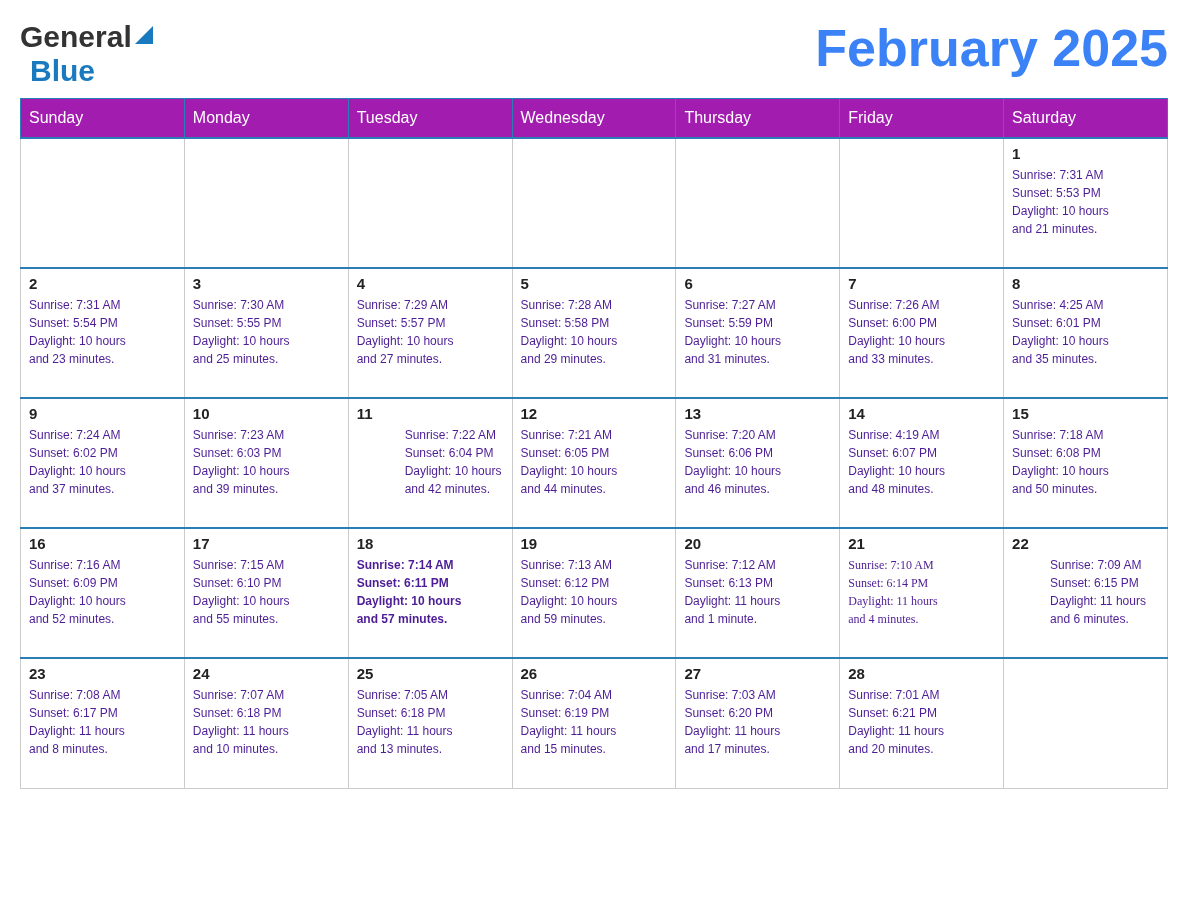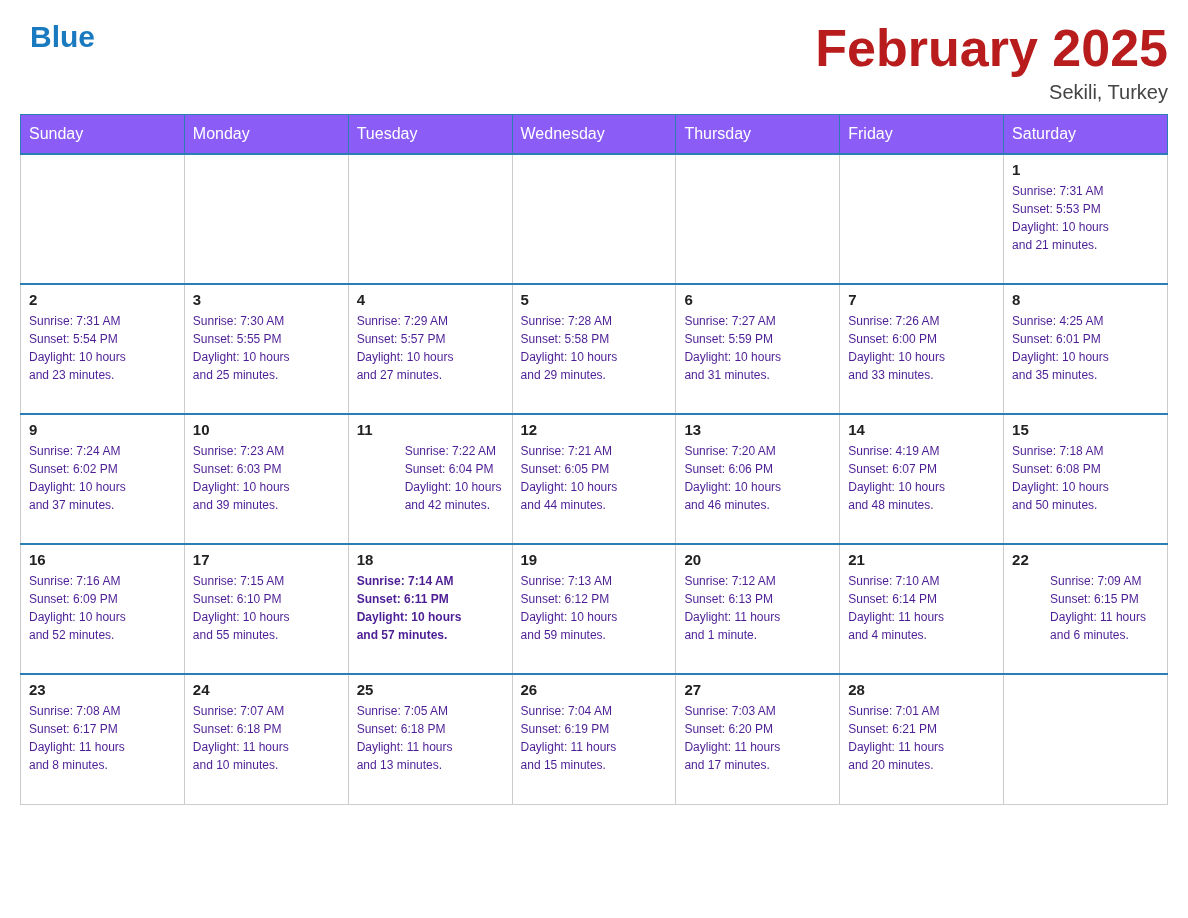--- a/index.html
+++ b/index.html
@@ -15,35 +15,35 @@
       justify-content: space-between;
       align-items: flex-start;
       margin-bottom: 10px;
     }
     .title-section {
       text-align: right;
     }
     .month-title {
       font-size: 52px;
       font-weight: bold;
-      color: #b91c1c;
+      color: #3b82f6;
       line-height: 1.1;
     }
     .location {
       font-size: 20px;
       color: #444;
       margin-top: 4px;
     }
     .calendar {
       width: 100%;
       border-collapse: collapse;
       margin-top: 10px;
     }
     .calendar th {
-      background-color: #8b5cf6;
+      background-color: #a21caf;
       color: #fff;
       padding: 10px 8px;
       text-align: left;
       font-size: 16px;
       font-weight: normal;
       border: 1px solid #2a7db5;
     }
     .calendar td {
       vertical-align: top;
       border: 1px solid #ccc;
@@ -89,27 +89,34 @@
     }
     .logo-triangle svg {
       display: block;
     }
   </style>
 </head>
 <body>
 
 <div class="header">
   <div class="logo-wrapper">
+    <div class="logo-top-row">
+      <span style="font-size:30px;font-weight:bold;color:#333;">General</span>
+      <span class="logo-triangle">
+        <svg width="18" height="18" viewBox="0 0 18 18">
+          <polygon points="0,18 18,18 18,0" fill="#1a7abf"></polygon>
+        </svg>
+      </span>
+    </div>
     <div>
       <span style="font-size:30px;font-weight:bold;color:#1a7abf;margin-left:10px;">Blue</span>
     </div>
   </div>
   <div class="title-section">
     <div class="month-title">February 2025</div>
-    <div class="location">Sekili, Turkey</div>
   </div>
 </div>
 
 <table class="calendar">
   <thead>
     <tr>
     <th>Sunday</th>
         <th>Monday</th>
         <th>Tuesday</th>
         <th>Wednesday</th>
@@ -267,21 +274,21 @@
         </td>
         <td>
           <span class="day-number">20</span>
           <div class="day-info" style="white-space: pre-line;">Sunrise: 7:12 AM
 Sunset: 6:13 PM
 Daylight: 11 hours
 and 1 minute.</div>
         </td>
         <td>
           <span class="day-number">21</span>
-          <div class="day-info" style="white-space: pre-line;">Sunrise: 7:10 AM
+          <div class="day-info" style="white-space: pre-line; font-family: Liberation Serif, serif;">Sunrise: 7:10 AM
 Sunset: 6:14 PM
 Daylight: 11 hours
 and 4 minutes.</div>
         </td>
         <td>
           <span class="day-number">22</span>
           <div class="day-info" style="white-space: pre-line; margin-left: 38px;">Sunrise: 7:09 AM
 Sunset: 6:15 PM
 Daylight: 11 hours
 and 6 minutes.</div>

